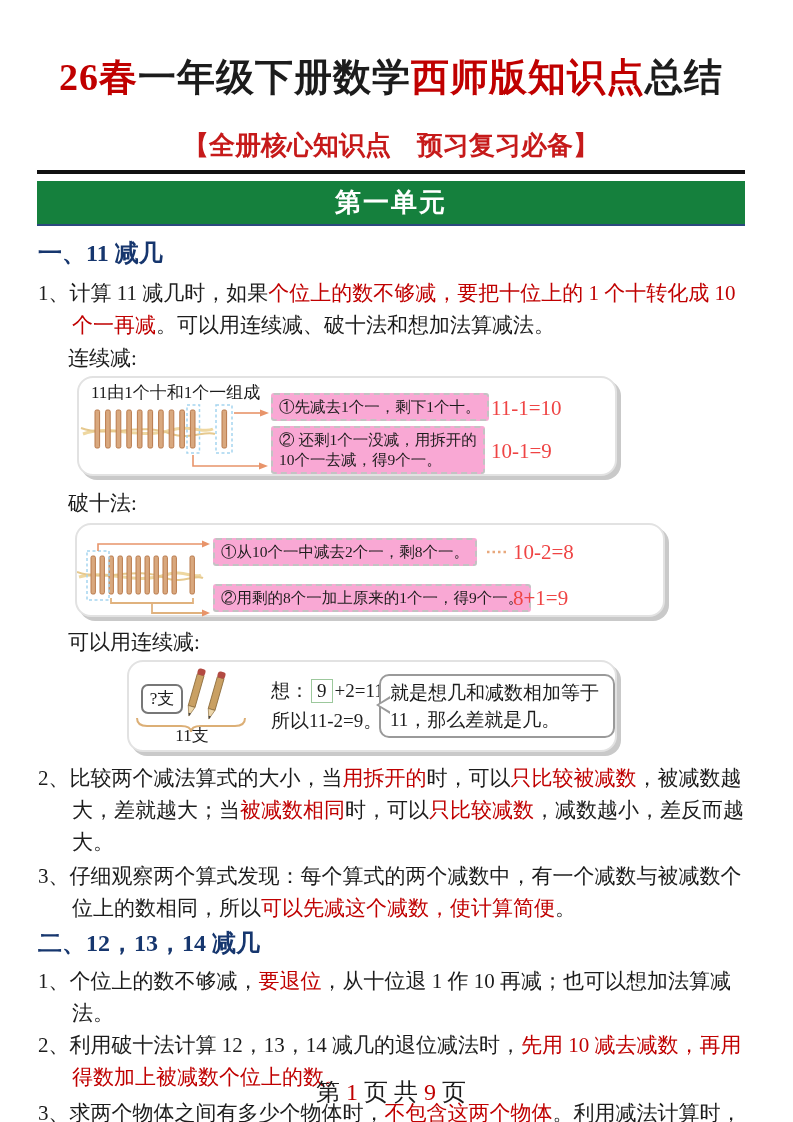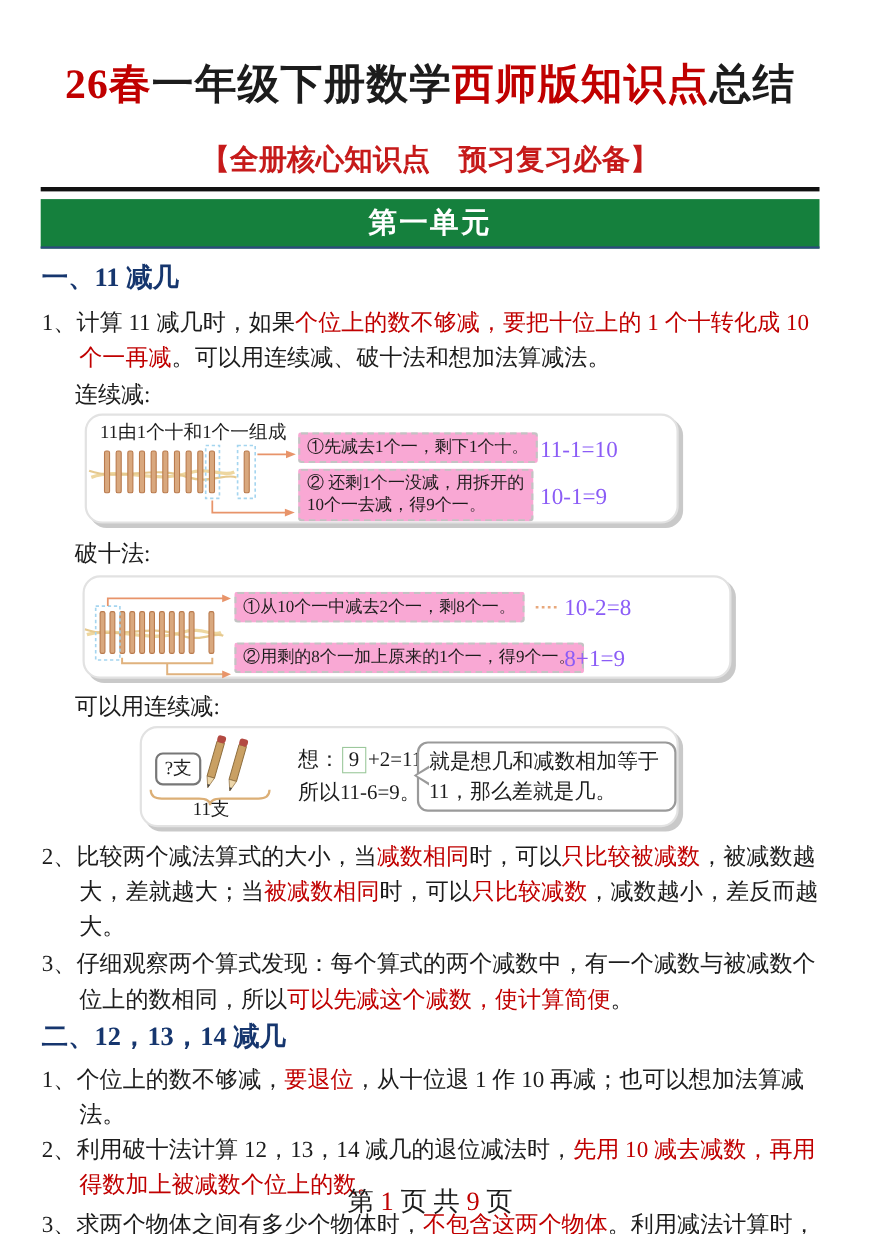--- a/index.html
+++ b/index.html
@@ -19,21 +19,21 @@
   .illu{position:relative;background:#fff;border:2px solid #e2e2e2;border-radius:16px;
         box-shadow:4px 4px 0 #c9c9c9;box-sizing:border-box;}
   .illu1{margin:2px 0 0 77px;width:540px;height:100px;}
   .illu2{margin:4px 0 0 75px;width:590px;height:94px;}
   .illu3{margin:2px 0 0 127px;width:490px;height:92px;}
   .illu svg{position:absolute;left:0;top:0;}
   .cap{position:absolute;left:12px;top:5px;font-size:17px;line-height:20px;}
   .stepbox{position:absolute;border:2px dashed #c3c3c3;border-radius:3px;padding:2px 6px;
            font-size:15.5px;line-height:20px;white-space:nowrap;background:#f9a8d4;}
   .stepbox .bl{display:block;white-space:nowrap;}
-  .eq{position:absolute;font-size:21px;line-height:26px;color:#8b5cf6;font-family:"Liberation Serif",serif;}
+  .eq{position:absolute;font-size:21px;line-height:26px;color:#ef4444;font-family:"Liberation Serif",serif;}
   .qbox{position:absolute;left:12px;top:22px;width:38px;height:26px;line-height:26px;text-align:center;
         border:2px solid #777;border-radius:7px;font-size:17px;background:#fff;}
   .total{position:absolute;left:8px;top:62px;width:110px;text-align:center;font-size:17px;}
   .think{position:absolute;left:142px;top:14px;font-size:19px;line-height:30px;}
   .boxed9{display:inline-block;border:1.5px solid #9cc89c;padding:0 5px;margin:0 2px;line-height:22px;}
   .bubble{position:absolute;left:250px;top:12px;width:214px;border:2px solid #9a9a9a;border-radius:10px;
           padding:3px 9px;font-size:19px;line-height:27px;background:#fff;}
   .bubble:before{content:"";position:absolute;left:-14px;top:20px;border:9px solid transparent;
                  border-right:14px solid #9a9a9a;}
   .bubble:after{content:"";position:absolute;left:-9px;top:22px;border:7px solid transparent;
@@ -139,26 +139,26 @@
         <rect x="-0.4" y="0" width="7.8" height="6.5" rx="2.5" fill="#b34a42"></rect>
         <polygon points="0,39 7,39 3.5,49" fill="#ecd6aa" stroke="#8a6a3a" stroke-width="0.6"></polygon>
         <polygon points="2.2,45.8 4.9,45.8 3.5,49" fill="#444"></polygon>
       </g>
       <path d="M8,56 Q8,64 18,64 L52,64 Q62,64 62,70 Q62,64 72,64 L106,64 Q116,64 116,56" stroke="#dcaf76" stroke-width="2" fill="none"></path>
     </svg>
     <div class="qbox">?支</div>
     <div class="total">11支</div>
     <div class="think">
       <span>想：</span><span class="boxed9">9</span><span>+2=11，</span><br>
-      <span>所以11-6=9。</span>
+      <span>所以11-2=9。</span>
     </div>
     <div class="bubble">就是想几和减数相加等于11，那么差就是几。</div>
   </div>
 
-  <p class="point" style="margin-top:10px;"><span class="sk">2、比较两个减法算式的大小，当</span><span class="sr">减数相同</span><span class="sk">时，可以</span><span class="sr">只比较被减数</span><span class="sk">，被减数越大，差就越大；当</span><span class="sr">被减数相同</span><span class="sk">时，可以</span><span class="sr">只比较减数</span><span class="sk">，减数越小，差反而越大。</span></p>
+  <p class="point" style="margin-top:10px;"><span class="sk">2、比较两个减法算式的大小，当</span><span class="sr">用拆开的</span><span class="sk">时，可以</span><span class="sr">只比较被减数</span><span class="sk">，被减数越大，差就越大；当</span><span class="sr">被减数相同</span><span class="sk">时，可以</span><span class="sr">只比较减数</span><span class="sk">，减数越小，差反而越大。</span></p>
   <p class="point" style="margin-top:2px;"><span class="sk">3、仔细观察两个算式发现：每个算式的两个减数中，有一个减数与被减数个位上的数相同，所以</span><span class="sr">可以先减这个减数，使计算简便</span><span class="sk">。</span></p>
 
   <h2 class="sec-h" style="margin-top:4px;">二、12，13，14 减几</h2>
   <p class="point" style="margin-top:6px;"><span class="sk">1、个位上的数不够减，</span><span class="sr">要退位</span><span class="sk">，从十位退 1 作 10 再减；也可以想加法算减法。</span></p>
   <p class="point" style="margin-top:0px;"><span class="sk">2、利用破十法计算 12，13，14 减几的退位减法时，</span><span class="sr">先用 10 减去减数，再用得数加上被减数个位上的数。</span></p>
   <p class="point" style="margin-top:4px;"><span class="sk">3、求两个物体之间有多少个物体时，</span><span class="sr">不包含这两个物体</span><span class="sk">。利用减法计算时，</span></p>
 
   <div class="footer"><span class="sk">第 </span><span class="sr">1</span><span class="sk"> 页 共 </span><span class="sr">9</span><span class="sk"> 页</span></div>
 
 </div>

